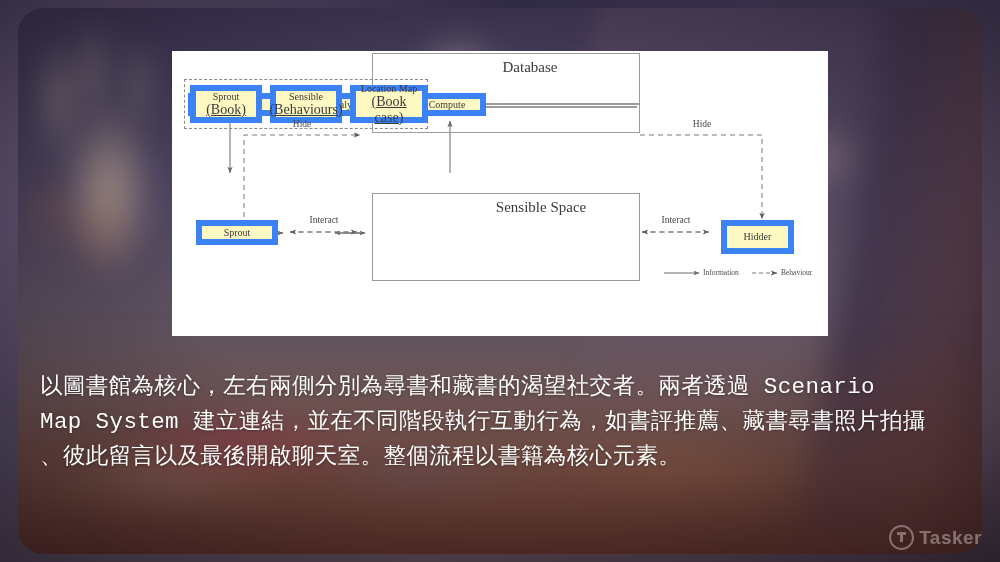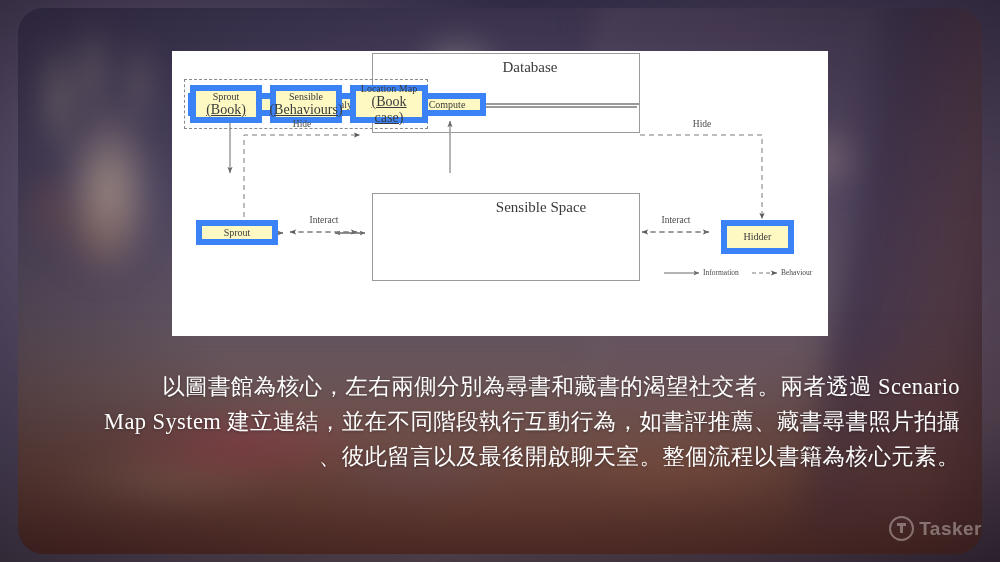--- a/index.html
+++ b/index.html
@@ -176,35 +176,35 @@
     white-space: nowrap;
     font-family: "Liberation Serif", serif;
   }
 
   
   #caption {
     position: absolute;
     left: 40px;
     top: 370px;
     width: 920px;
-    text-align: right;
+    text-align: left;
     color: #ffffff;
     font-size: 22.5px;
     line-height: 1.55;
     letter-spacing: 0.4px;
     text-shadow: 0 1px 3px rgba(0,0,0,0.35);
-    font-family: Liberation Serif, serif;
+    font-family: Liberation Mono, monospace;
   }
   #caption .cap-line { display: block; white-space: nowrap; }
 
   
   #watermark {
     position: absolute;
     right: 18px;
-    bottom: 21px;
+    bottom: 12px;
     display: flex;
     align-items: center;
     gap: 5px;
     opacity: 0.40;
   }
   #watermark .wm-mark {
     position: relative;
     width: 21px;
     height: 21px;
     border-radius: 50%;

